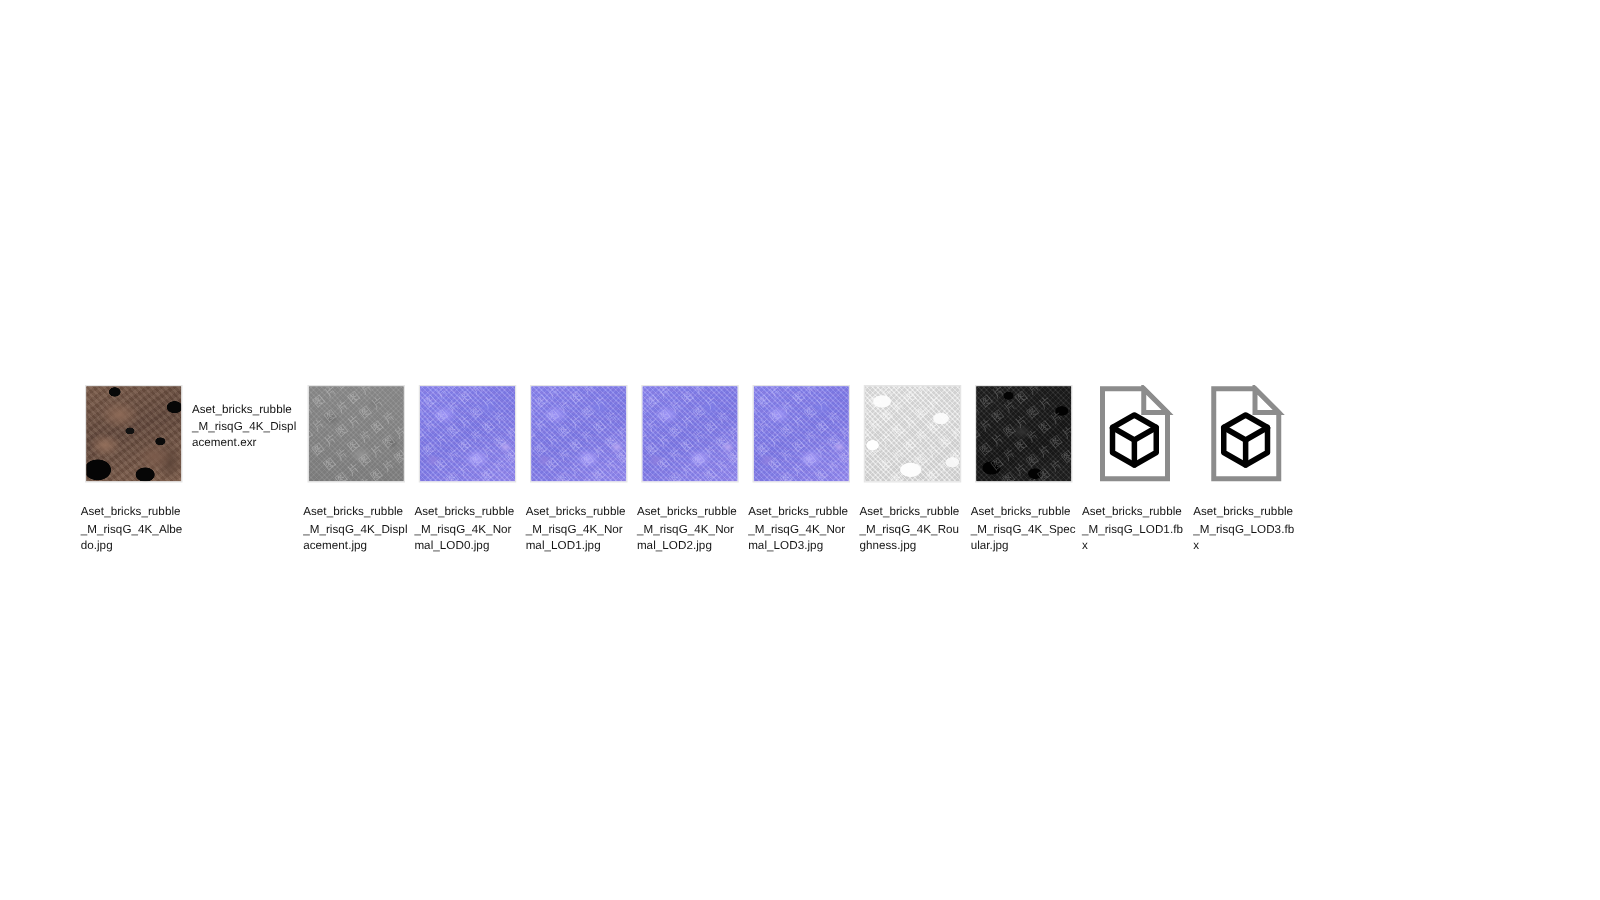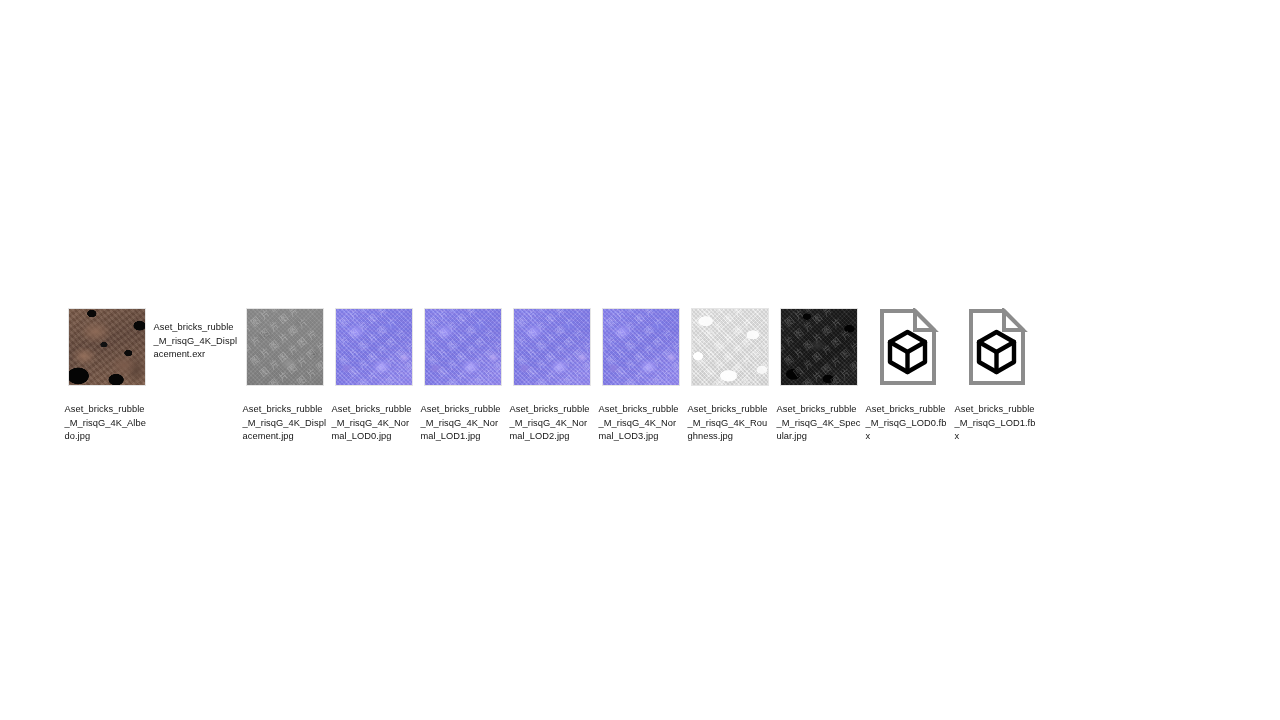--- a/index.html
+++ b/index.html
@@ -307,29 +307,29 @@
         <svg class="icon-fbx" width="62" height="78" viewBox="0 0 62 78">
           <path d="M5 3 H38 L57 22 V75 H5 Z" fill="#ffffff" stroke="#8c8c8c" stroke-width="4" stroke-linejoin="miter"></path>
           <path d="M38 3 L57 22 H38 Z" fill="#ffffff" stroke="#8c8c8c" stroke-width="4" stroke-linejoin="miter"></path>
           <g transform="translate(30.5,44)">
             <path d="M0 -20 L17.5 -10 L17.5 10 L0 20 L-17.5 10 L-17.5 -10 Z" fill="none" stroke="#000000" stroke-width="4.4" stroke-linejoin="round"></path>
             <path d="M-17.5 -10 L0 0 L17.5 -10" fill="none" stroke="#000000" stroke-width="4.4" stroke-linejoin="round" stroke-linecap="round"></path>
             <path d="M0 0 L0 20" fill="none" stroke="#000000" stroke-width="4.4" stroke-linecap="round"></path>
           </g>
         </svg>
       </div>
-      <div class="file-label">Aset_bricks_rubble_M_risqG_LOD0.fbx</div>
+      <div class="file-label">Aset_bricks_rubble_M_risqG_LOD1.fbx</div>
     </div>
     <div class="file-item">
       <div class="thumb-wrap">
         <svg class="icon-fbx" width="62" height="78" viewBox="0 0 62 78">
           <path d="M5 3 H38 L57 22 V75 H5 Z" fill="#ffffff" stroke="#8c8c8c" stroke-width="4" stroke-linejoin="miter"></path>
           <path d="M38 3 L57 22 H38 Z" fill="#ffffff" stroke="#8c8c8c" stroke-width="4" stroke-linejoin="miter"></path>
           <g transform="translate(30.5,44)">
             <path d="M0 -20 L17.5 -10 L17.5 10 L0 20 L-17.5 10 L-17.5 -10 Z" fill="none" stroke="#000000" stroke-width="4.4" stroke-linejoin="round"></path>
             <path d="M-17.5 -10 L0 0 L17.5 -10" fill="none" stroke="#000000" stroke-width="4.4" stroke-linejoin="round" stroke-linecap="round"></path>
             <path d="M0 0 L0 20" fill="none" stroke="#000000" stroke-width="4.4" stroke-linecap="round"></path>
           </g>
         </svg>
       </div>
-      <div class="file-label">Aset_bricks_rubble_M_risqG_LOD1.fbx</div>
+      <div class="file-label">Aset_bricks_rubble_M_risqG_LOD3.fbx</div>
     </div>
   </div>
 
 </body></html>

